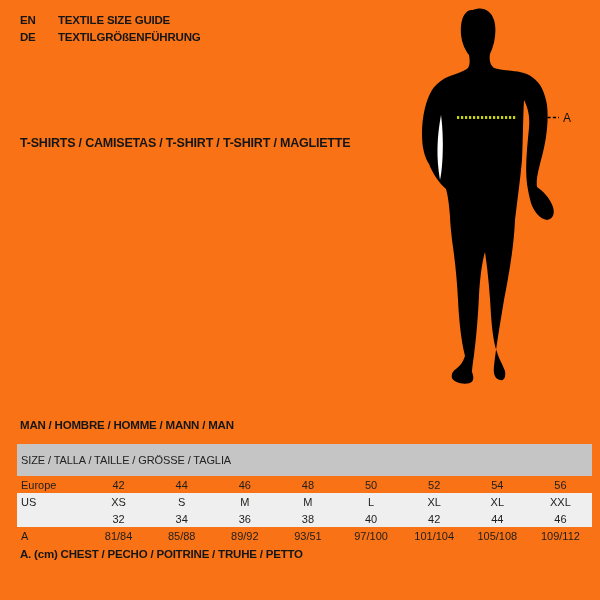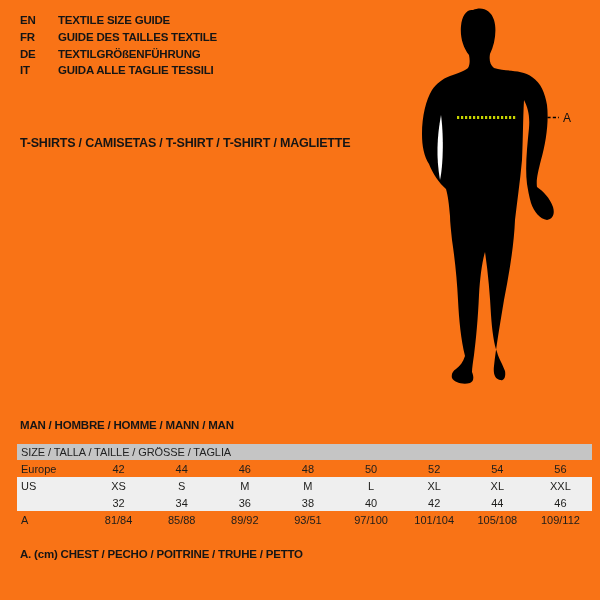--- a/index.html
+++ b/index.html
@@ -18,45 +18,39 @@
   .figure{position:absolute;left:390px;top:0;width:200px;height:400px;}
   .figure svg{display:block;}
   .chest-line{stroke:var(--measure-line,#c8d400);}
   
   .section-title{position:absolute;left:20px;top:419px;font-size:11.5px;font-weight:700;
     letter-spacing:-0.2px;white-space:nowrap;}
   
   table.size-table{position:absolute;left:17px;top:444px;width:575px;border-collapse:collapse;
     table-layout:fixed;font-size:11px;color:#1d1d1b;}
   table.size-table th{background:var(--header-bg,#c5c5c5);font-weight:400;text-align:left;
-    height:16px;padding:0 0 0 4px;letter-spacing:-0.1px;font-size:11px;color:#222;}
+    height:32px;padding:0 0 0 4px;letter-spacing:-0.1px;font-size:11px;color:#222;}
   table.size-table td{height:17px;padding:0;text-align:center;font-weight:400;}
   table.size-table td.lbl{text-align:left;padding-left:4px;}
   tr.shaded{background:var(--row-shaded-bg,#efefef);}
   
   .footnote{position:absolute;left:20px;top:548px;font-size:11.5px;font-weight:700;
     letter-spacing:-0.2px;white-space:nowrap;}
 </style>
 </head>
 <body>
 
 <div class="canvas">
 
   <div class="lang-list">
     <div>
       <span class="lang-code">EN</span><span>TEXTILE SIZE GUIDE</span>
     </div>
     <div>
-      <span class="lang-code">FR</span><span>GUIDE DES TAILLES TEXTILE</span>
-    </div>
-    <div>
       <span class="lang-code">DE</span><span>TEXTILGRÖßENFÜHRUNG</span>
-    </div>
-    <div>
-      <span class="lang-code">IT</span><span>GUIDA ALLE TAGLIE TESSILI</span>
     </div>
   </div>
 
   <div class="categories">
     <div>T-SHIRTS / CAMISETAS / T-SHIRT / T-SHIRT / MAGLIETTE</div>
   </div>
 
   <div class="figure">
     <svg viewBox="0 0 200 400" width="200" height="400" xmlns="http://www.w3.org/2000/svg">
       <path fill="#000" d="M83,10 C92,6 101,10 104,20 C107,30 105,44 100,54 C99,60 100,65 104,68

